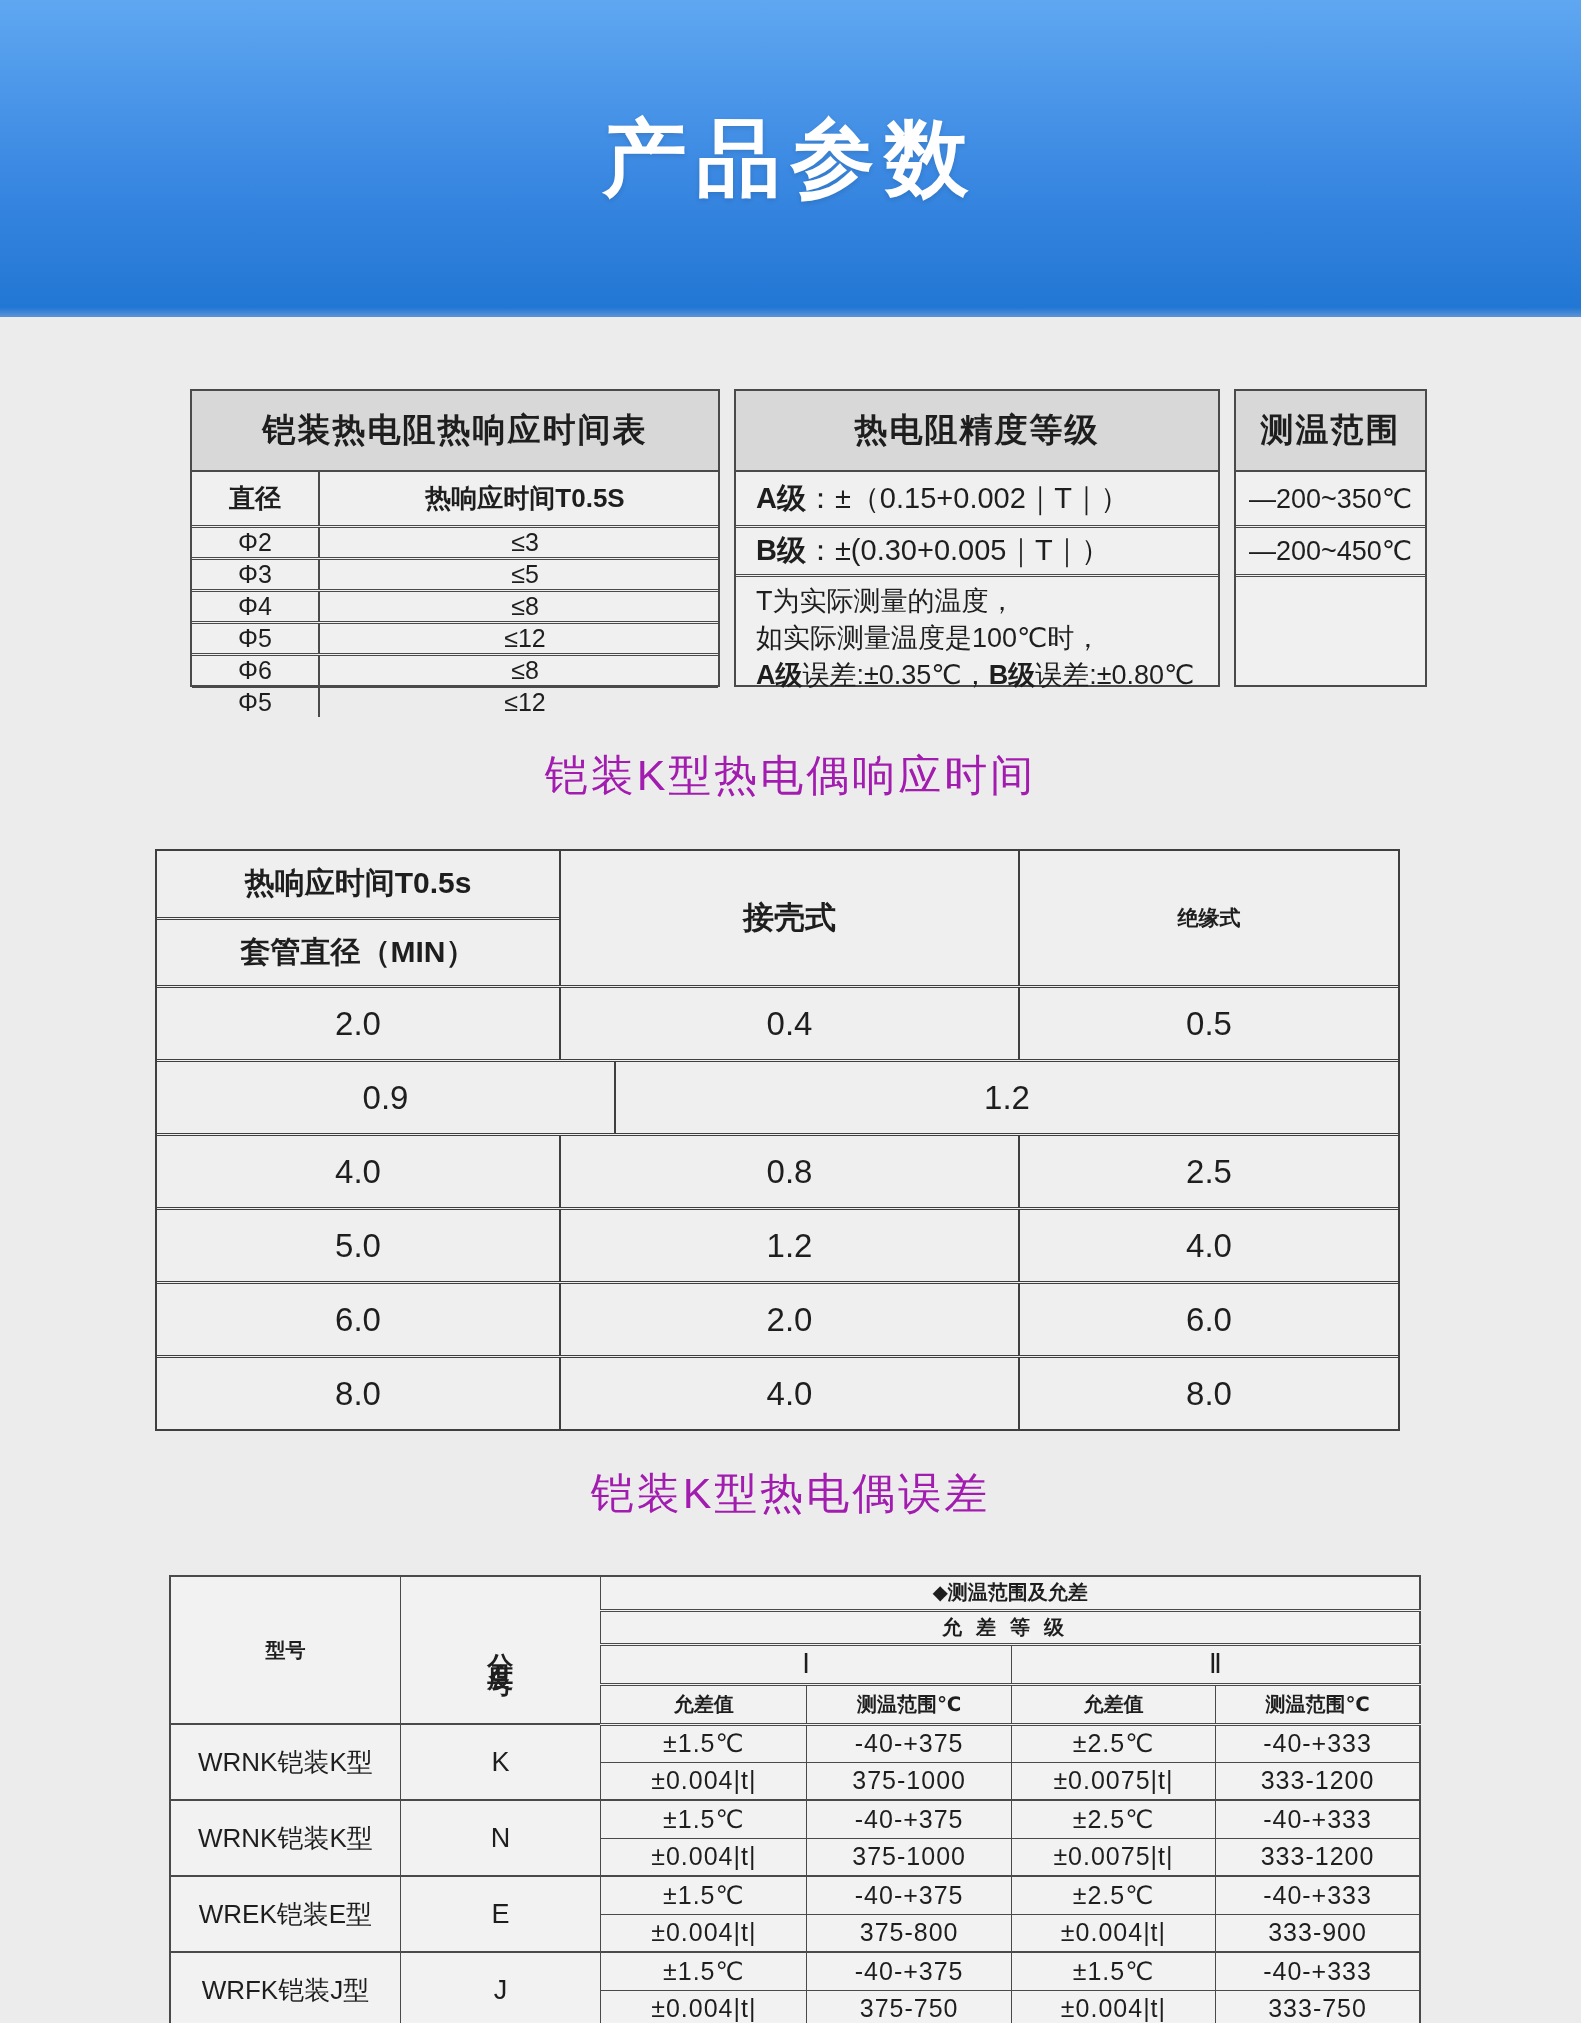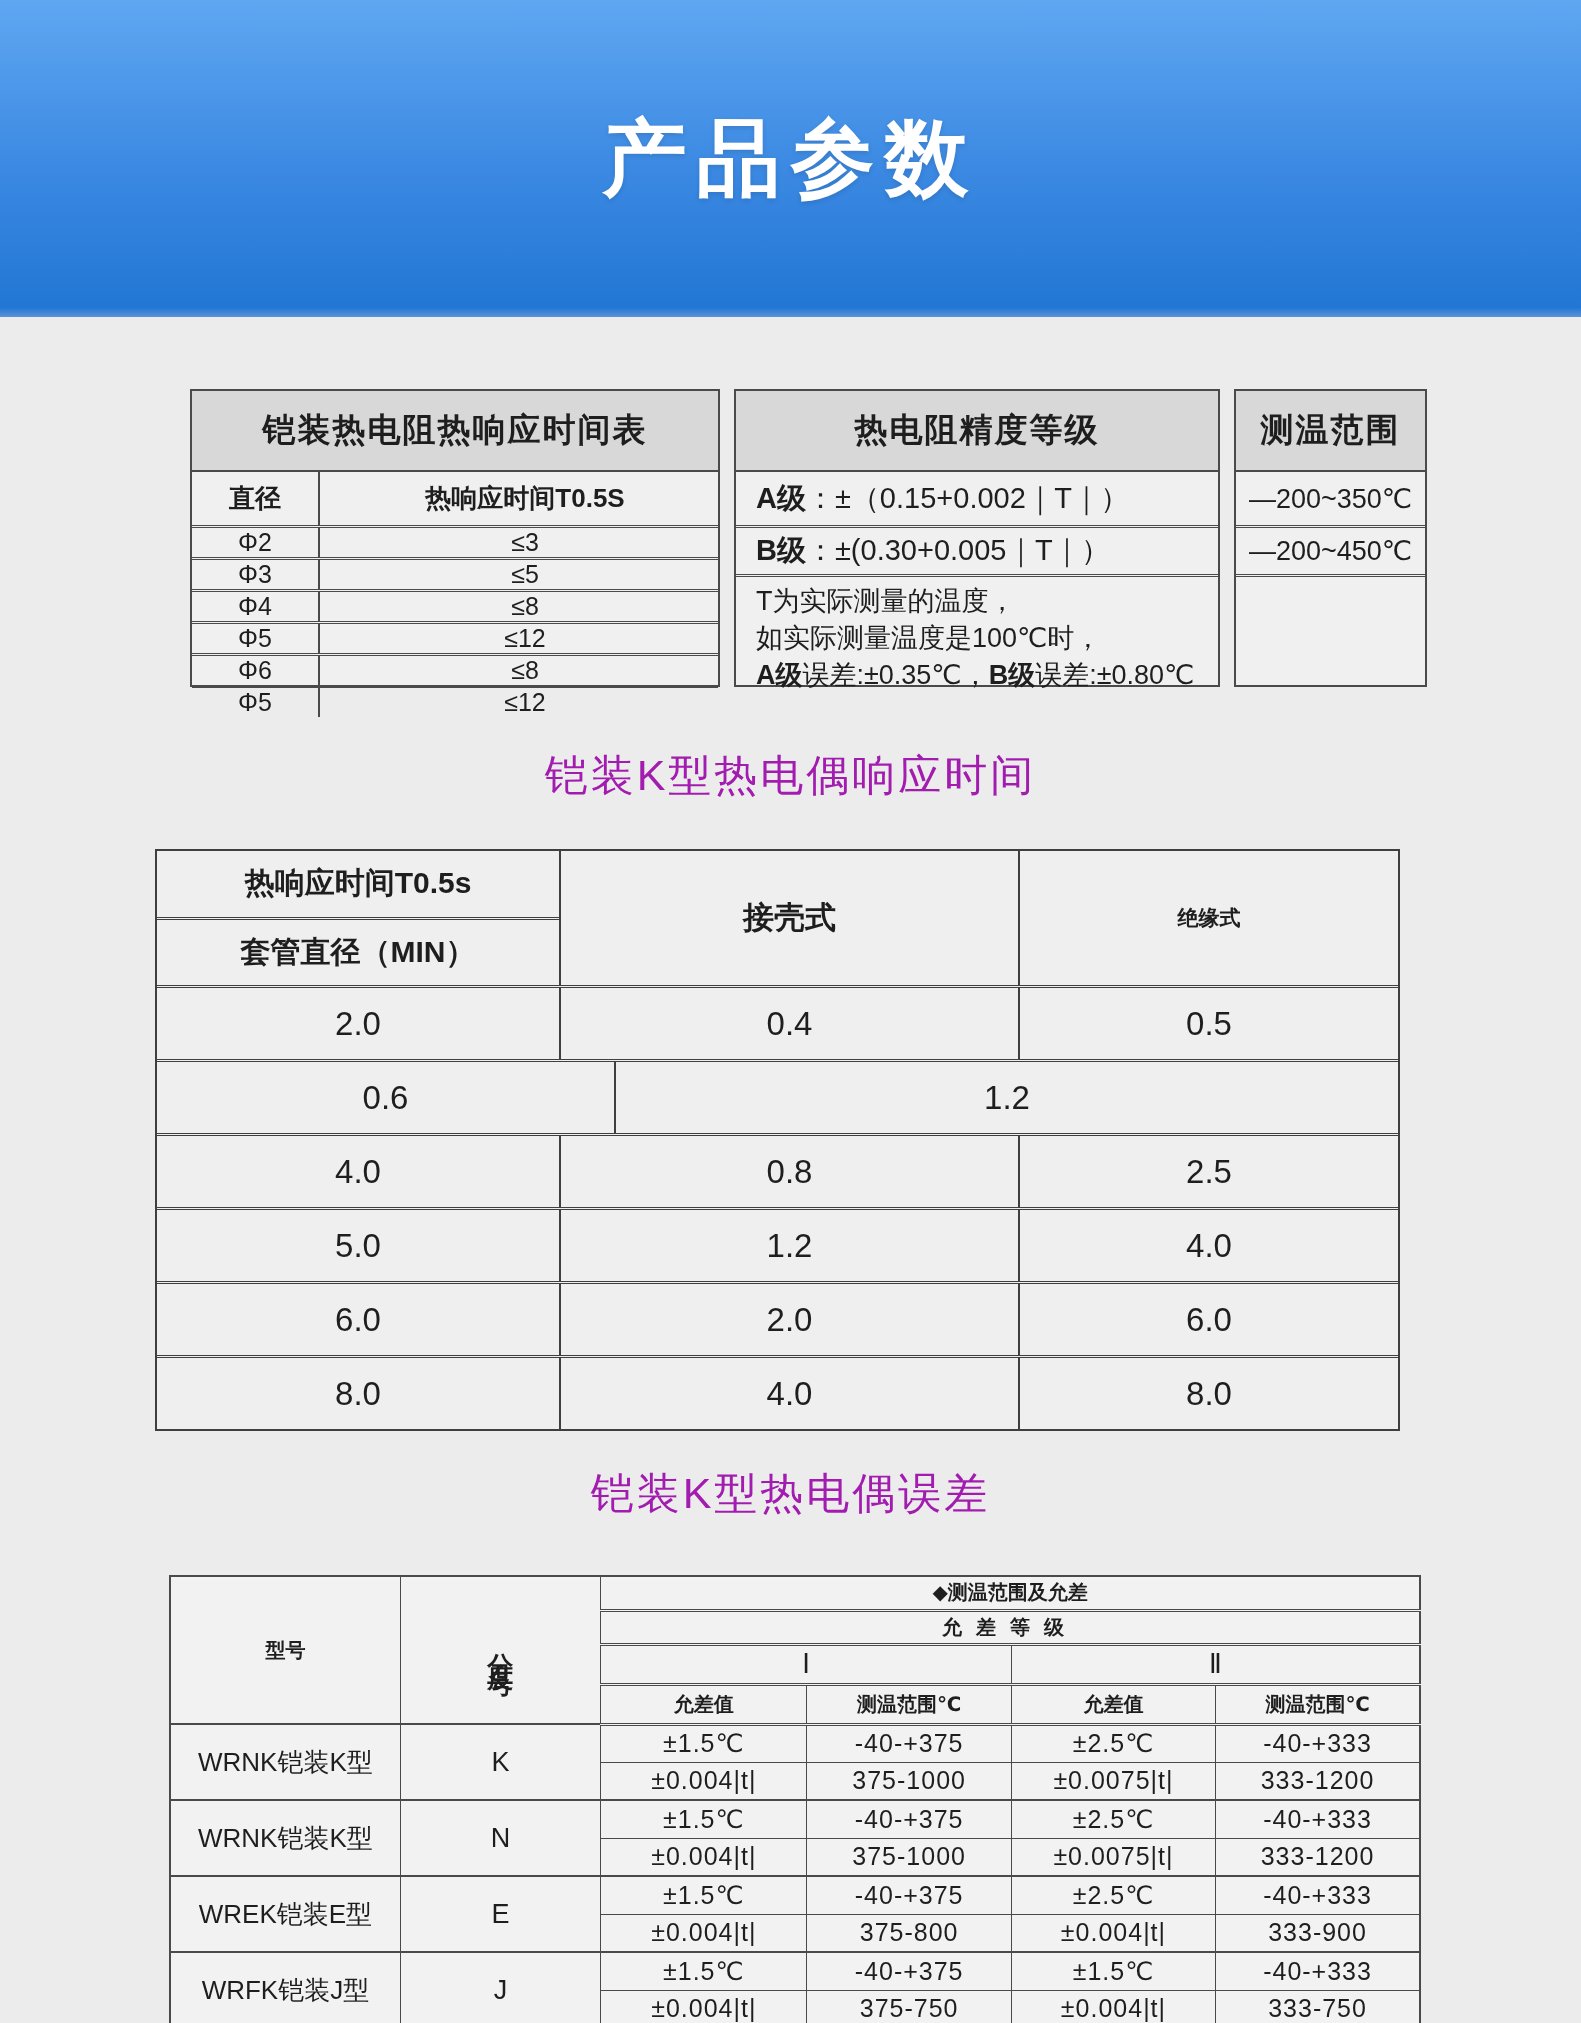--- a/index.html
+++ b/index.html
@@ -182,21 +182,21 @@
       </div>
       <div class="mid-c2 cc">接壳式</div>
       <div class="mid-c3 cc">绝缘式</div>
     </div>
     <div class="mid-row">
       <div class="mc1 cc">2.0</div>
       <div class="mc2 cc">0.4</div>
       <div class="mc3 cc">0.5</div>
     </div>
     <div class="mid-row">
-      <div class="mc2 cc">0.6</div>
+      <div class="mc2 cc">0.9</div>
       <div class="mc3 cc">1.2</div>
     </div>
     <div class="mid-row">
       <div class="mc1 cc">4.0</div>
       <div class="mc2 cc">0.8</div>
       <div class="mc3 cc">2.5</div>
     </div>
     <div class="mid-row">
       <div class="mc1 cc">5.0</div>
       <div class="mc2 cc">1.2</div>

